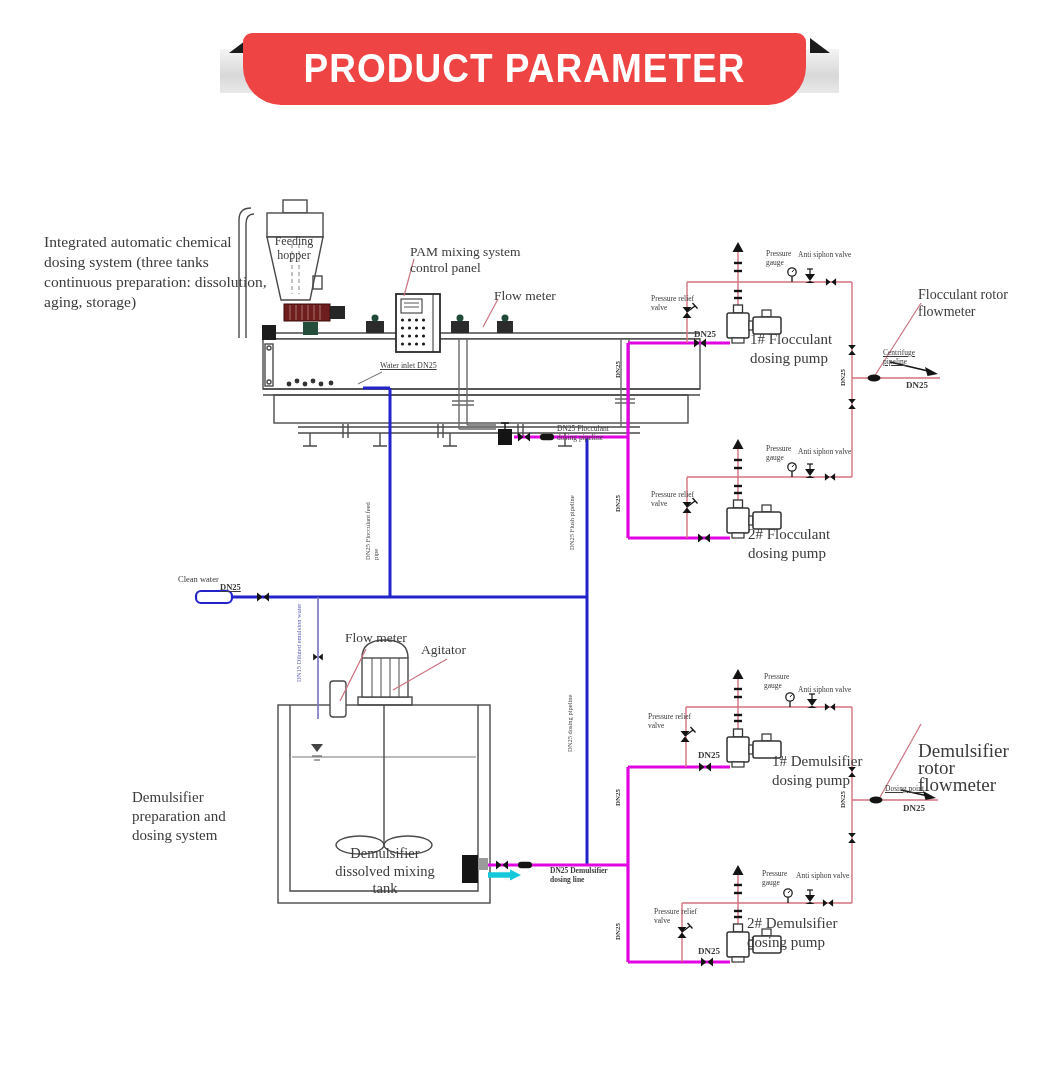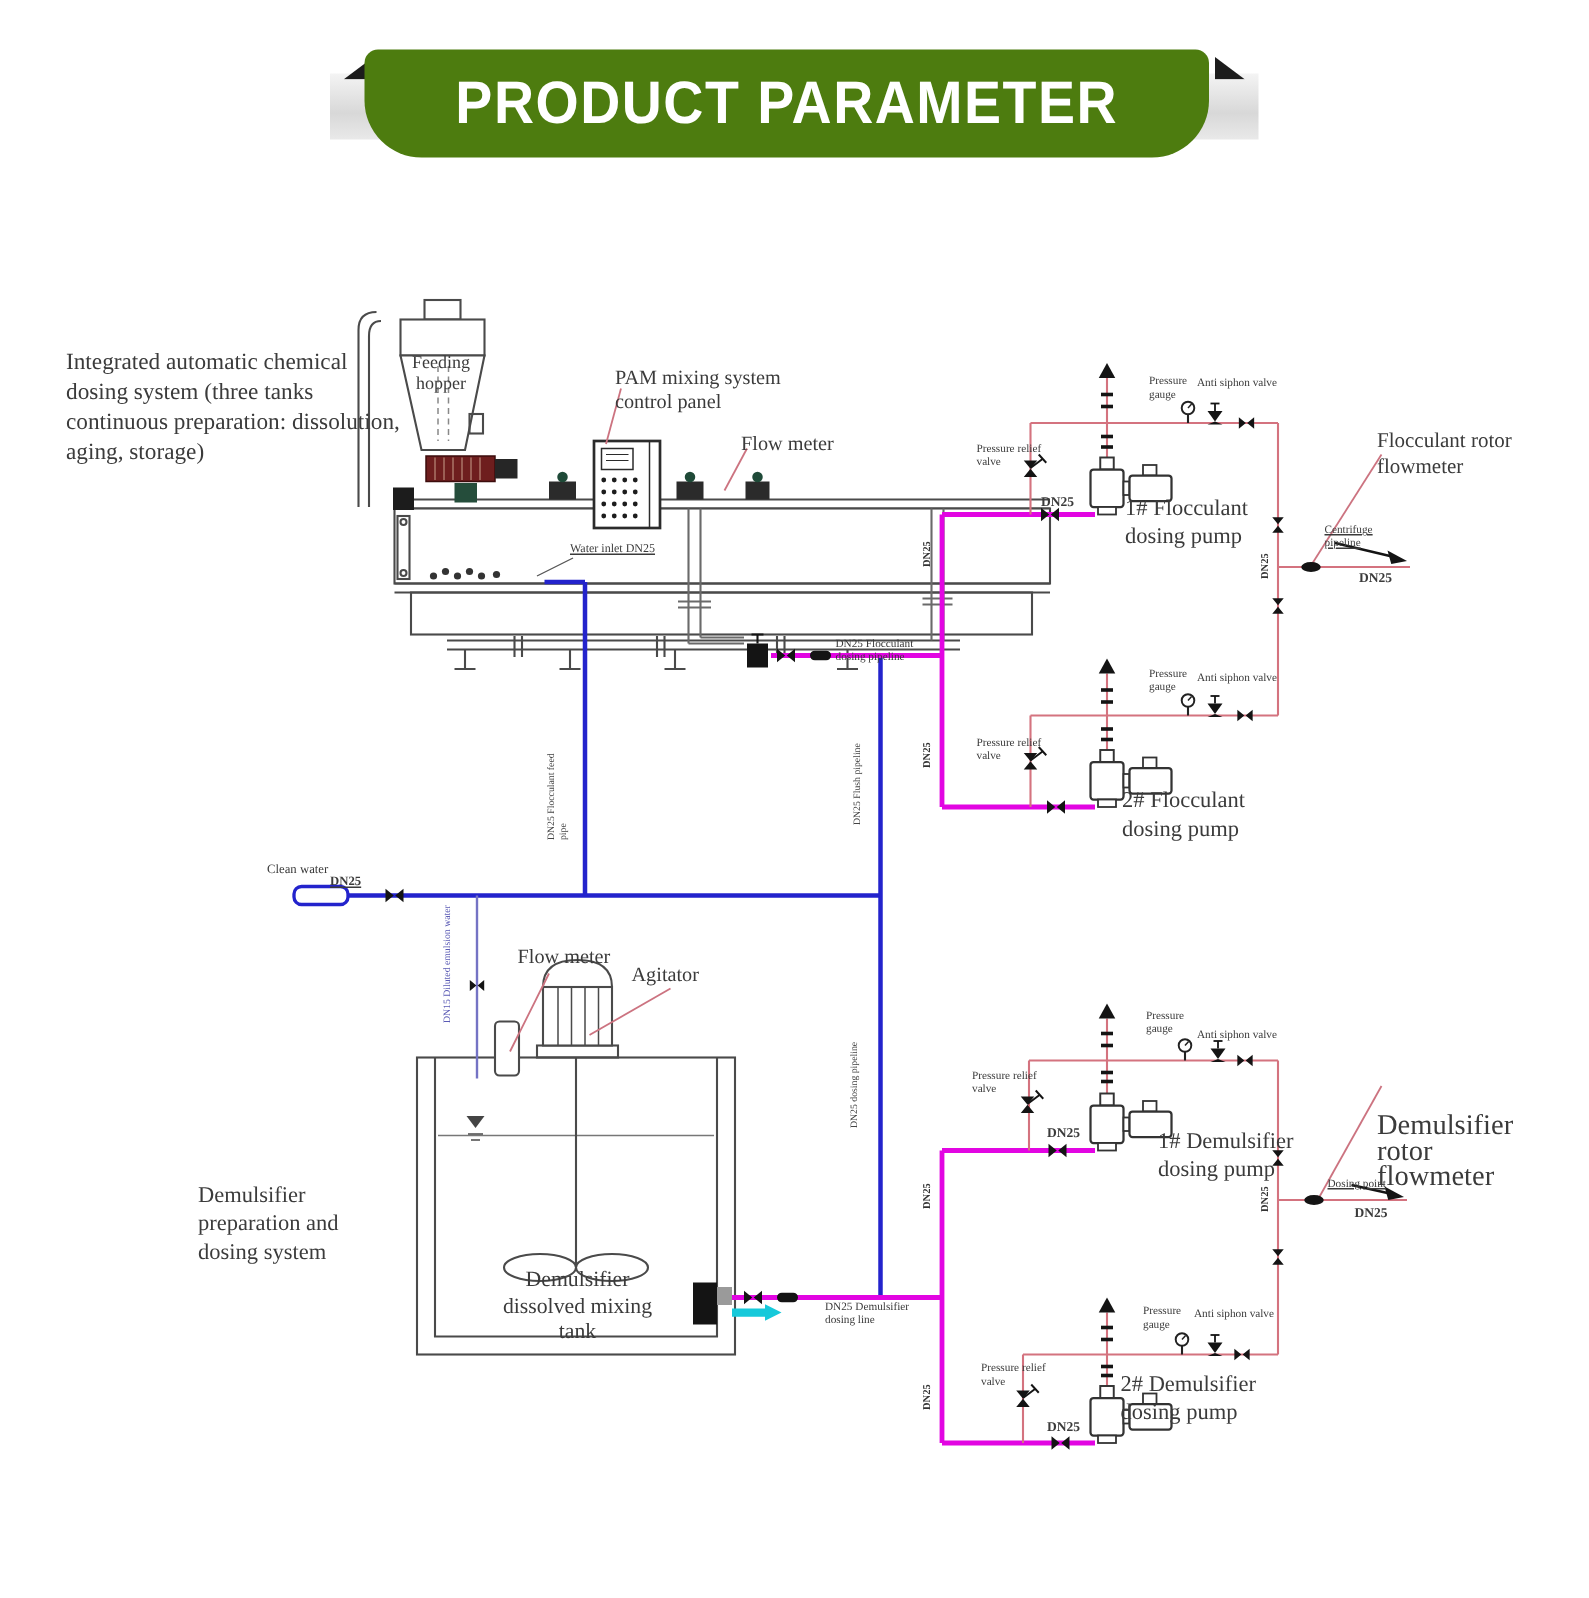--- a/index.html
+++ b/index.html
@@ -4,21 +4,21 @@
 <style>
   html,body{margin:0;padding:0;background:#fff;}
   .page{position:relative;width:1059px;height:1065px;background:#fff;overflow:hidden;
         font-family:"Liberation Serif", serif;color:#3b3b3b;}
   
   .band{position:absolute;left:220px;top:49px;width:619px;height:44px;
         background:linear-gradient(#f4f4f4,#d8d8d8 60%,#e9e9e9);}
   .tri{position:absolute;width:20px;height:15px;background:#1c1c1c;top:38px;}
   .tri-l{left:229px;clip-path:polygon(0 100%,100% 0,100% 100%);}
   .tri-r{left:810px;clip-path:polygon(0 0,100% 100%,0 100%);}
-  .banner{position:absolute;left:243px;top:33px;width:563px;height:72px;background:#4d7c0f;
+  .banner{position:absolute;left:243px;top:33px;width:563px;height:72px;background:#ef4444;
           border-radius:9px 9px 38px 38px;display:flex;align-items:center;justify-content:center;}
   .banner span{font-family:"Liberation Sans", sans-serif;font-weight:800;font-size:37px;
                letter-spacing:1px;color:#fff;transform:scaleY(1.08);white-space:nowrap;}
   
   .lbl{position:absolute;font-size:15px;line-height:19px;}
   .md{font-size:13.5px;line-height:16px;}
   .sm{font-size:8.5px;line-height:9.5px;}
   .xs{font-size:7.5px;line-height:8.8px;}
   .dn{font-size:9px;font-weight:bold;line-height:10px;}
   .ctr{text-align:center;}
@@ -294,21 +294,21 @@
   <div class="lbl xs" style="left:798px;top:448px;width:54px;">Anti siphon valve</div>
   <div class="lbl xs" style="left:651px;top:491px;width:56px;">Pressure relief valve</div>
   <div class="lbl" style="left:748px;top:525px;width:112px;">2# Flocculant dosing pump</div>
   <div class="lbl sm nw" style="left:178px;top:575px;">Clean water</div>
   <div class="lbl sm u nw" style="left:220px;top:583px;font-weight:bold;">DN25</div>
   <div class="lbl md nw" style="left:345px;top:630px;">Flow meter</div>
   <div class="lbl md nw" style="left:421px;top:642px;">Agitator</div>
   <div class="lbl xs" style="left:557px;top:425px;width:68px;">DN25 Flocculant dosing pipeline</div>
   <div class="lbl" style="left:132px;top:788px;width:122px;">Demulsifier preparation and dosing system</div>
   <div class="lbl ctr" style="left:324px;top:845px;width:122px;font-size:14.5px;line-height:17.5px;">Demulsifier dissolved mixing tank</div>
-  <div class="lbl xs" style="left:550px;top:867px;width:72px;">DN25 Demulsifier dosing line</div>
+  <div class="lbl xs" style="left:550px;top:867px;width:72px;font-weight:bold;">DN25 Demulsifier dosing line</div>
   <div class="lbl" style="left:748px;top:752px;width:118px;margin-left:24px;">1# Demulsifier dosing pump</div>
   <div class="lbl xs" style="left:764px;top:673px;width:42px;">Pressure gauge</div>
   <div class="lbl xs nw" style="left:798px;top:686px;">Anti siphon valve</div>
   <div class="lbl xs" style="left:648px;top:713px;width:56px;">Pressure relief valve</div>
   <div class="lbl" style="left:918px;top:706px;width:118px;font-size:19px;line-height:17px;margin-top:36px;">Demulsifier rotor flowmeter</div>
   <div class="lbl xs u nw" style="left:885px;top:785px;">Dosing point</div>
   <div class="lbl dn nw" style="left:903px;top:803px;">DN25</div>
   <div class="lbl" style="left:747px;top:914px;width:118px;font-family:Liberation Serif, serif;">2# Demulsifier dosing pump</div>
   <div class="lbl xs" style="left:762px;top:870px;width:42px;">Pressure gauge</div>
   <div class="lbl xs" style="left:796px;top:872px;width:54px;">Anti siphon valve</div>

